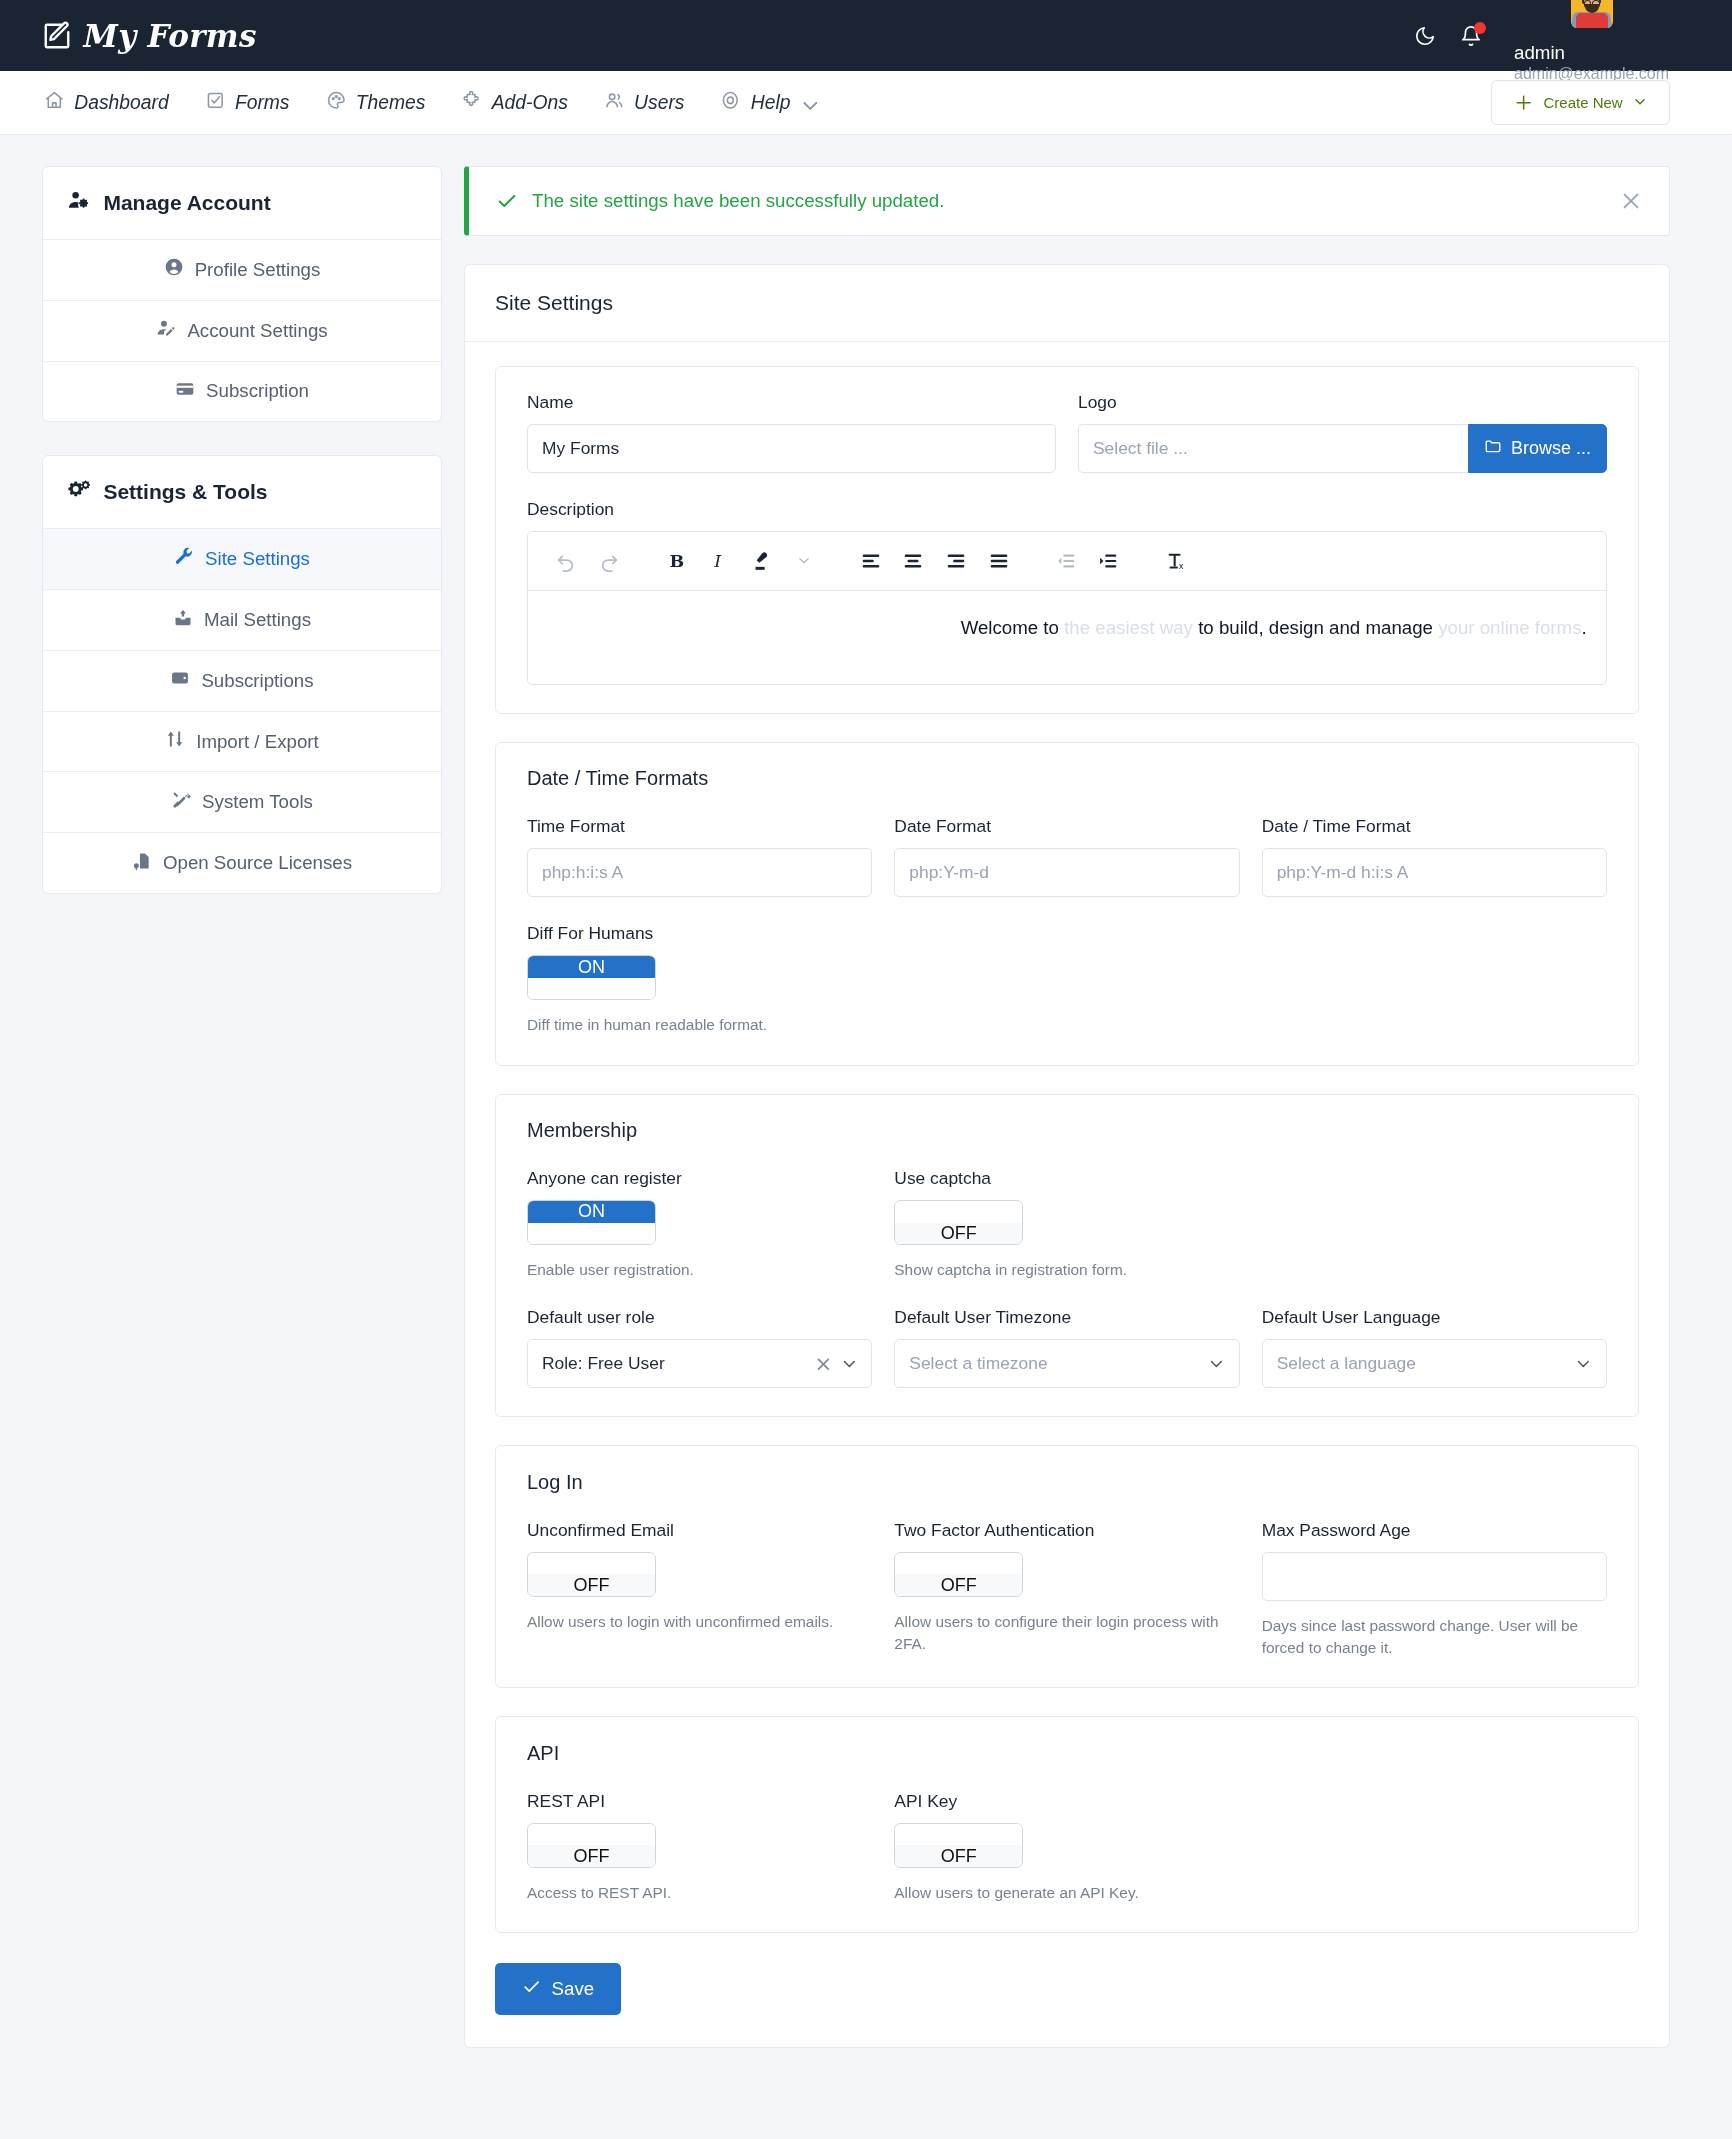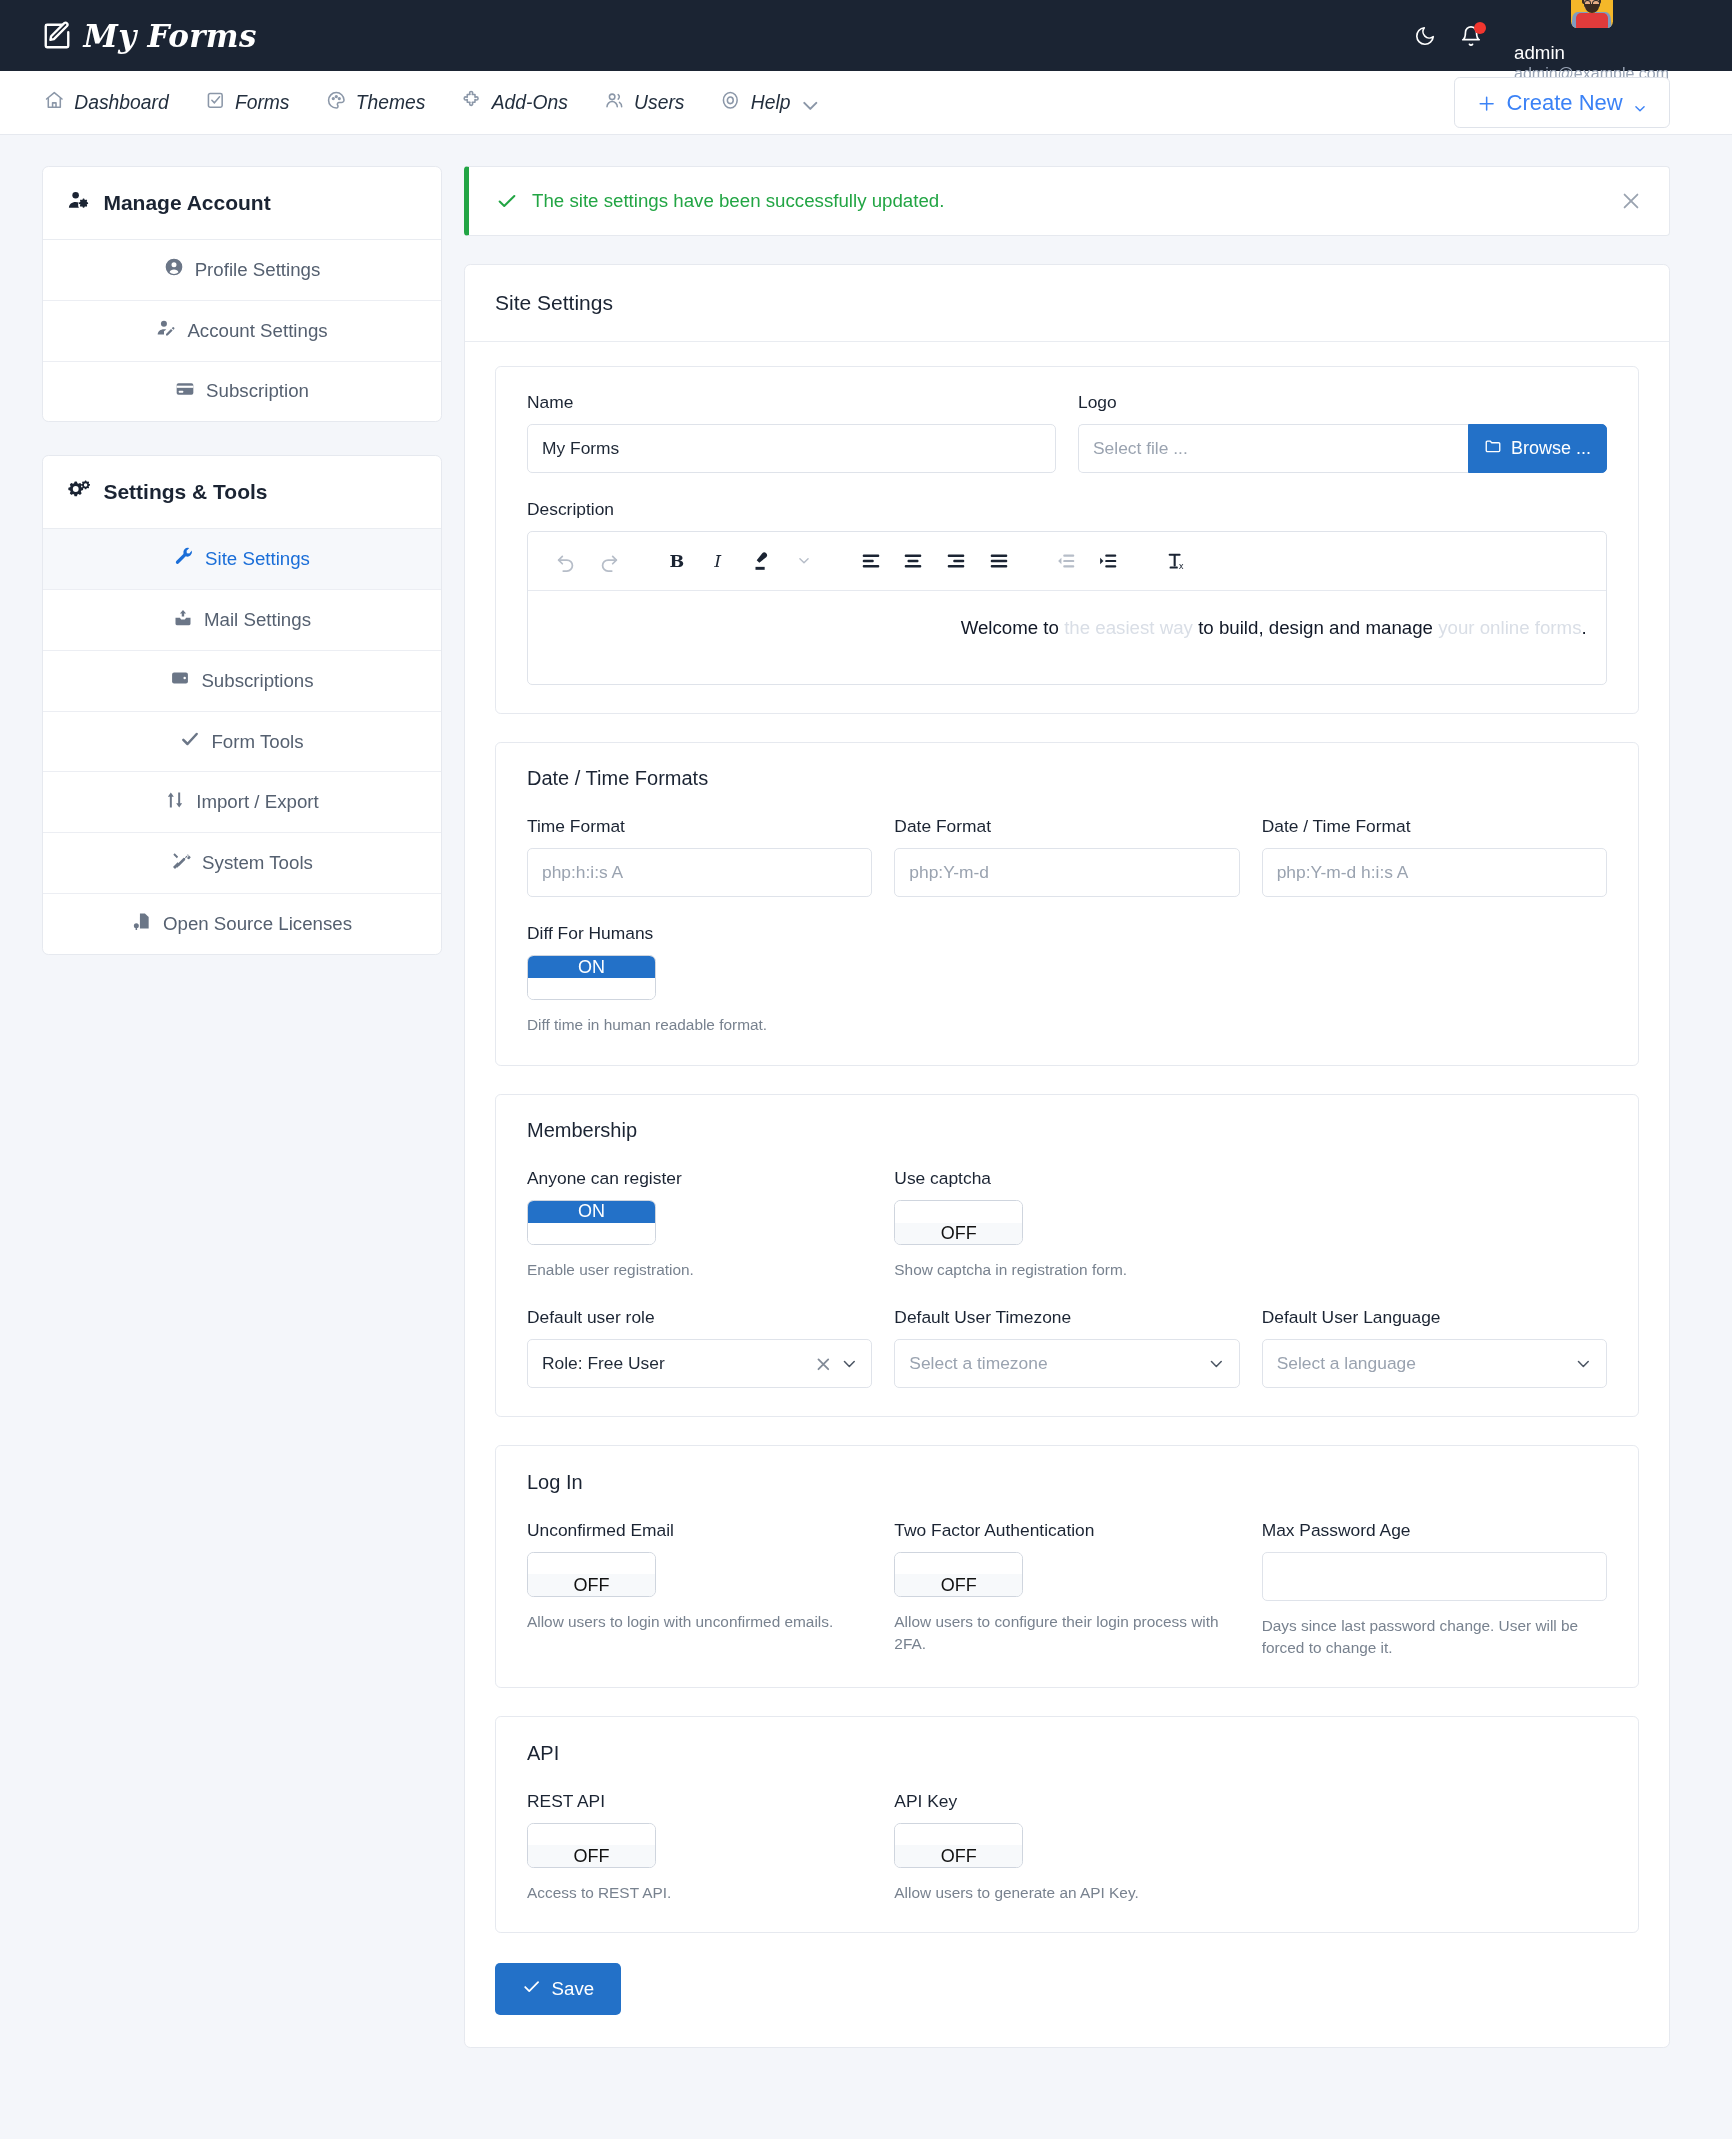--- a/index.html
+++ b/index.html
@@ -79,22 +79,22 @@
     font-style: italic;
   }
   .nav-item svg { width: 20.6px; height: 20.6px; color: #8b97a8; }
   .nav-item .chev { width: 14px; height: 14px; color: #232f3e; }
   .btn-create {
     display: flex; align-items: center; gap: 10.3px;
     border: 1.3px solid #dfe3ea;
     background: #fff;
     border-radius: 5.8px;
     padding: 11.6px 22px;
-    font-size: 22px;
-    color: #3b82f6;
+    font-size: 15px;
+    color: #4d7c0f;
     cursor: pointer;
     justify-content: flex-end;
   }
   .btn-create .plus { width: 19.3px; height: 19.3px; }
   .btn-create .chev { width: 14px; height: 14px; }
 
   
   .page { display: flex; align-items: flex-start; padding: 31px 62px 77px 42px; gap: 22px; }
   .sidebar { width: 400px; flex: 0 0 400px; }
   .content { flex: 1 1 auto; min-width: 0; }
@@ -498,28 +498,20 @@
       <div class="side-item">
         <span>
           <svg viewBox="0 0 24 24" fill="currentColor">
               <rect x="2.5" y="5.5" width="19" height="13" rx="2.4"></rect>
               <circle cx="17.6" cy="12" r="1.5" fill="#ffffff"></circle>
             </svg>
         </span>
         <span>Subscriptions</span>
       </div>
 
-      <div class="side-item">
-        <span>
-          <svg viewBox="0 0 24 24" fill="none" stroke="currentColor" stroke-width="3" stroke-linecap="round" stroke-linejoin="round">
-              <path d="m4 13 5 5 11-12"></path>
-            </svg>
-        </span>
-        <span>Form Tools</span>
-      </div>
 
       <div class="side-item">
         <span>
           <svg viewBox="0 0 24 24" fill="currentColor">
               <path d="M7 3 3.4 8h2.4v13h2.4V8h2.4L7 3Z"></path>
               <path d="M17 21 20.6 16h-2.4V3h-2.4v13h-2.4L17 21Z"></path>
             </svg>
         </span>
         <span>Import / Export</span>
       </div>

